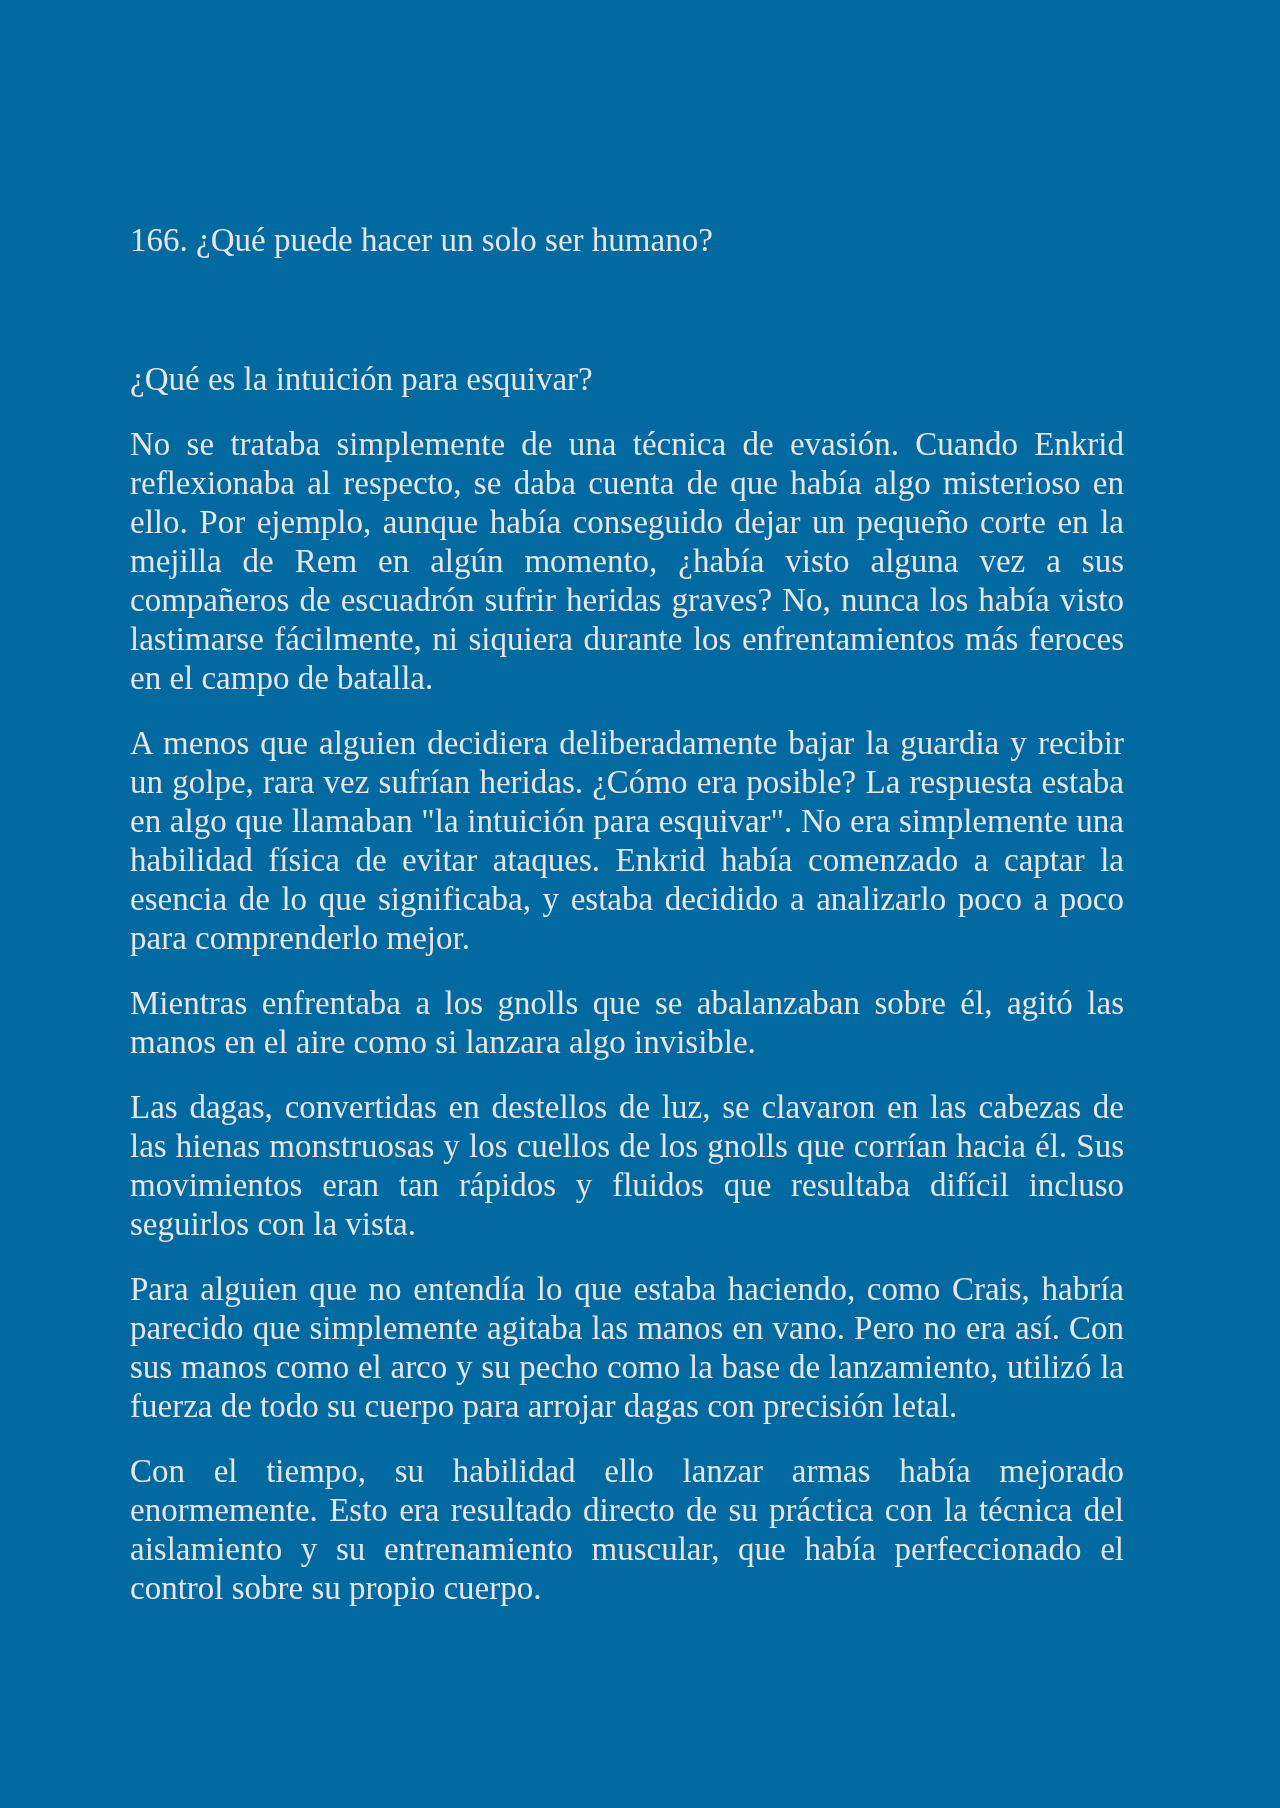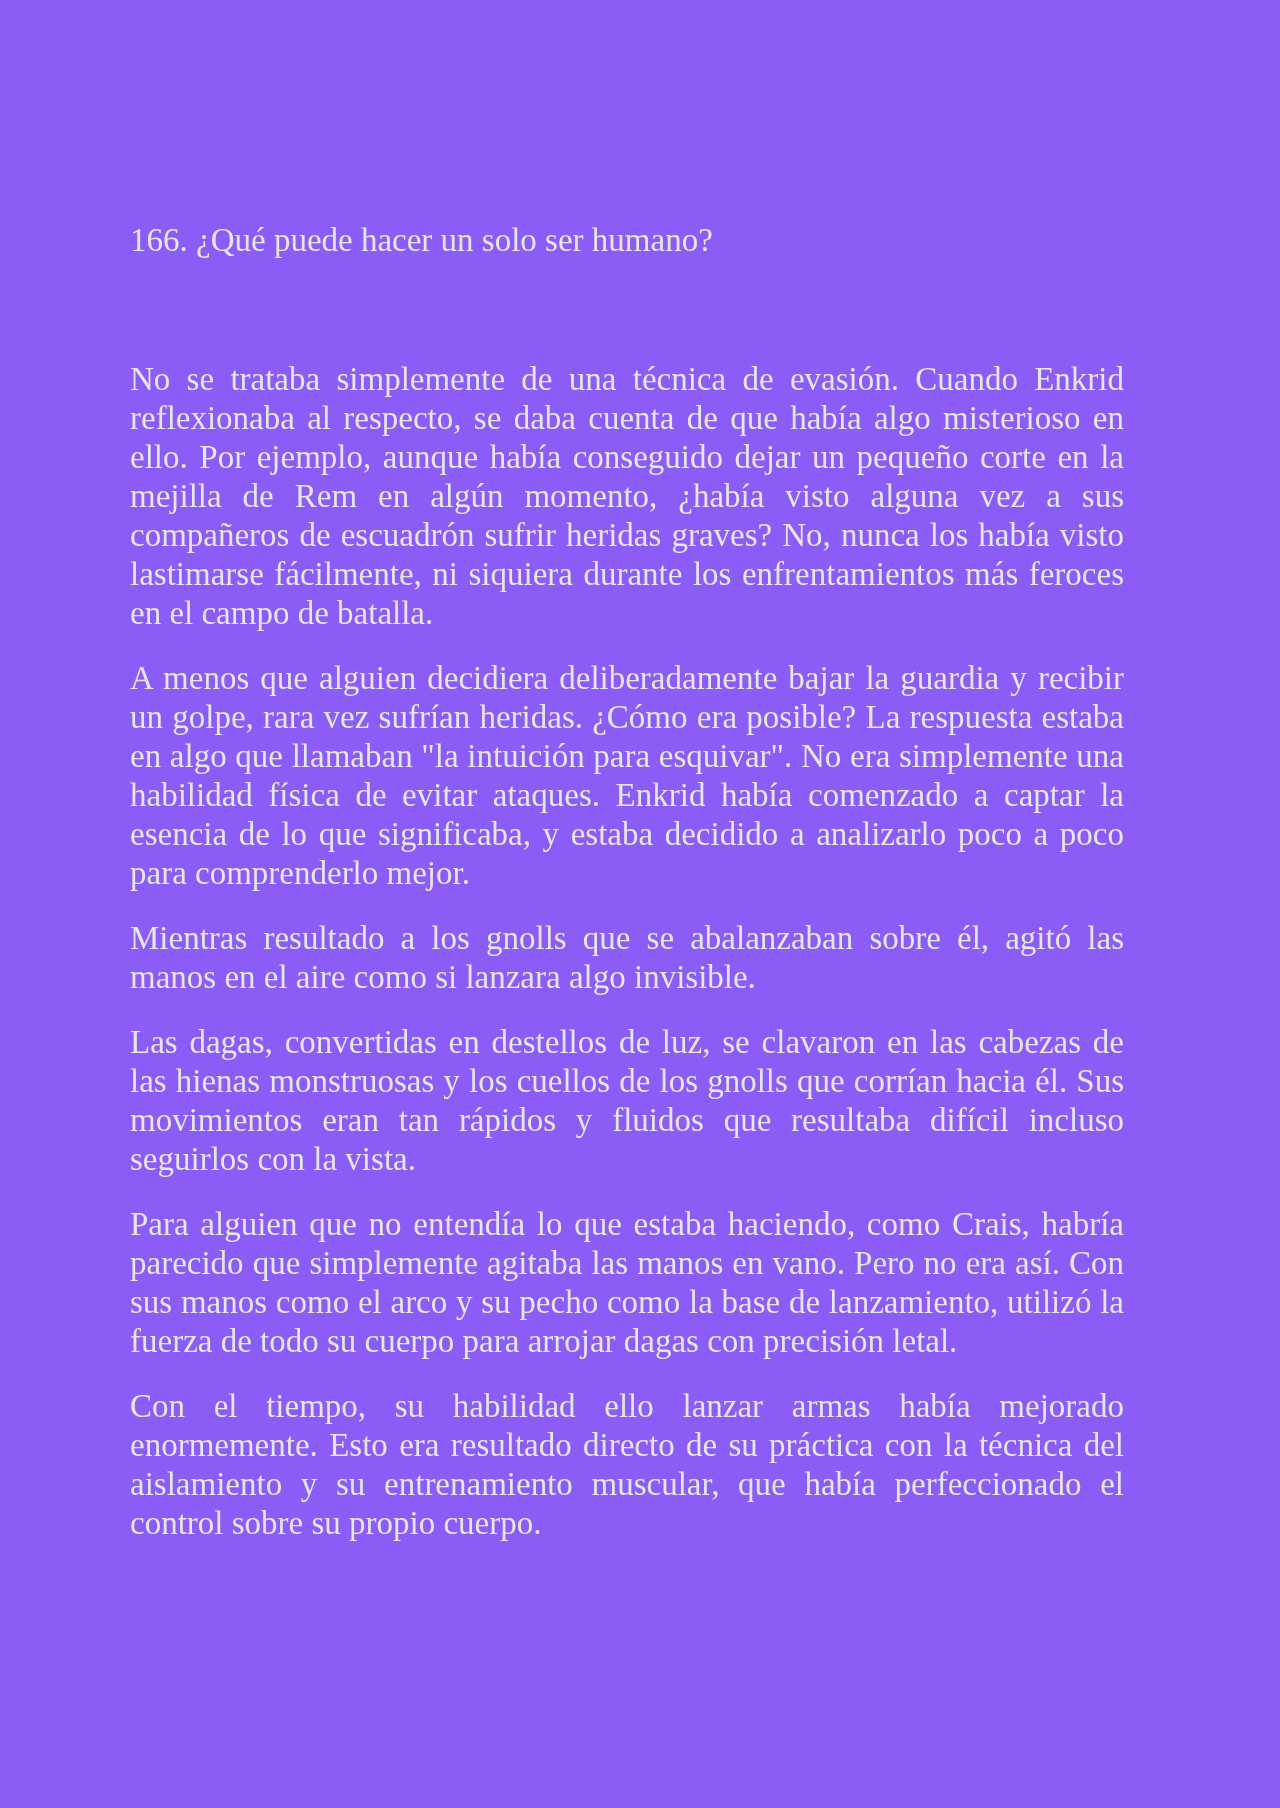--- a/index.html
+++ b/index.html
@@ -10,21 +10,21 @@
   body {
     width: 1280px;
     height: 1808px;
     overflow: hidden;
     font-family: "Liberation Serif", "DejaVu Serif", serif;
   }
   .page {
     box-sizing: border-box;
     width: 1280px;
     height: 1808px;
-    background: #8b5cf6;
+    background: #0369a1;
     color: #e6e6e6;
     padding: 221px 156px 0 130px;
   }
   .chapter-title {
     font-size: 33px;
     line-height: 39px;
     font-weight: normal;
     margin: 0 0 100px 0;
     text-align: left;
   }
@@ -38,25 +38,26 @@
   .para.question {
     text-align: left;
   }
 </style>
 </head>
 <body>
 
 <div class="page">
   <h1 class="chapter-title">166. ¿Qué puede hacer un solo ser humano?</h1>
 
+  <p class="para question">¿Qué es la intuición para esquivar?</p>
 
   <p class="para">No se trataba simplemente de una técnica de evasión. Cuando Enkrid reflexionaba al respecto, se daba cuenta de que había algo misterioso en ello. Por ejemplo, aunque había conseguido dejar un pequeño corte en la mejilla de Rem en algún momento, ¿había visto alguna vez a sus compañeros de escuadrón sufrir heridas graves? No, nunca los había visto lastimarse fácilmente, ni siquiera durante los enfrentamientos más feroces en el campo de batalla.</p>
 
   <p class="para">A menos que alguien decidiera deliberadamente bajar la guardia y recibir un golpe, rara vez sufrían heridas. ¿Cómo era posible? La respuesta estaba en algo que llamaban "la intuición para esquivar". No era simplemente una habilidad física de evitar ataques. Enkrid había comenzado a captar la esencia de lo que significaba, y estaba decidido a analizarlo poco a poco para comprenderlo mejor.</p>
 
-  <p class="para">Mientras resultado a los gnolls que se abalanzaban sobre él, agitó las manos en el aire como si lanzara algo invisible.</p>
+  <p class="para">Mientras enfrentaba a los gnolls que se abalanzaban sobre él, agitó las manos en el aire como si lanzara algo invisible.</p>
 
   <p class="para">Las dagas, convertidas en destellos de luz, se clavaron en las cabezas de las hienas monstruosas y los cuellos de los gnolls que corrían hacia él. Sus movimientos eran tan rápidos y fluidos que resultaba difícil incluso seguirlos con la vista.</p>
 
   <p class="para">Para alguien que no entendía lo que estaba haciendo, como Crais, habría parecido que simplemente agitaba las manos en vano. Pero no era así. Con sus manos como el arco y su pecho como la base de lanzamiento, utilizó la fuerza de todo su cuerpo para arrojar dagas con precisión letal.</p>
 
   <p class="para">Con el tiempo, su habilidad ello lanzar armas había mejorado enormemente. Esto era resultado directo de su práctica con la técnica del aislamiento y su entrenamiento muscular, que había perfeccionado el control sobre su propio cuerpo.</p>
 </div>
 
 </body></html>

